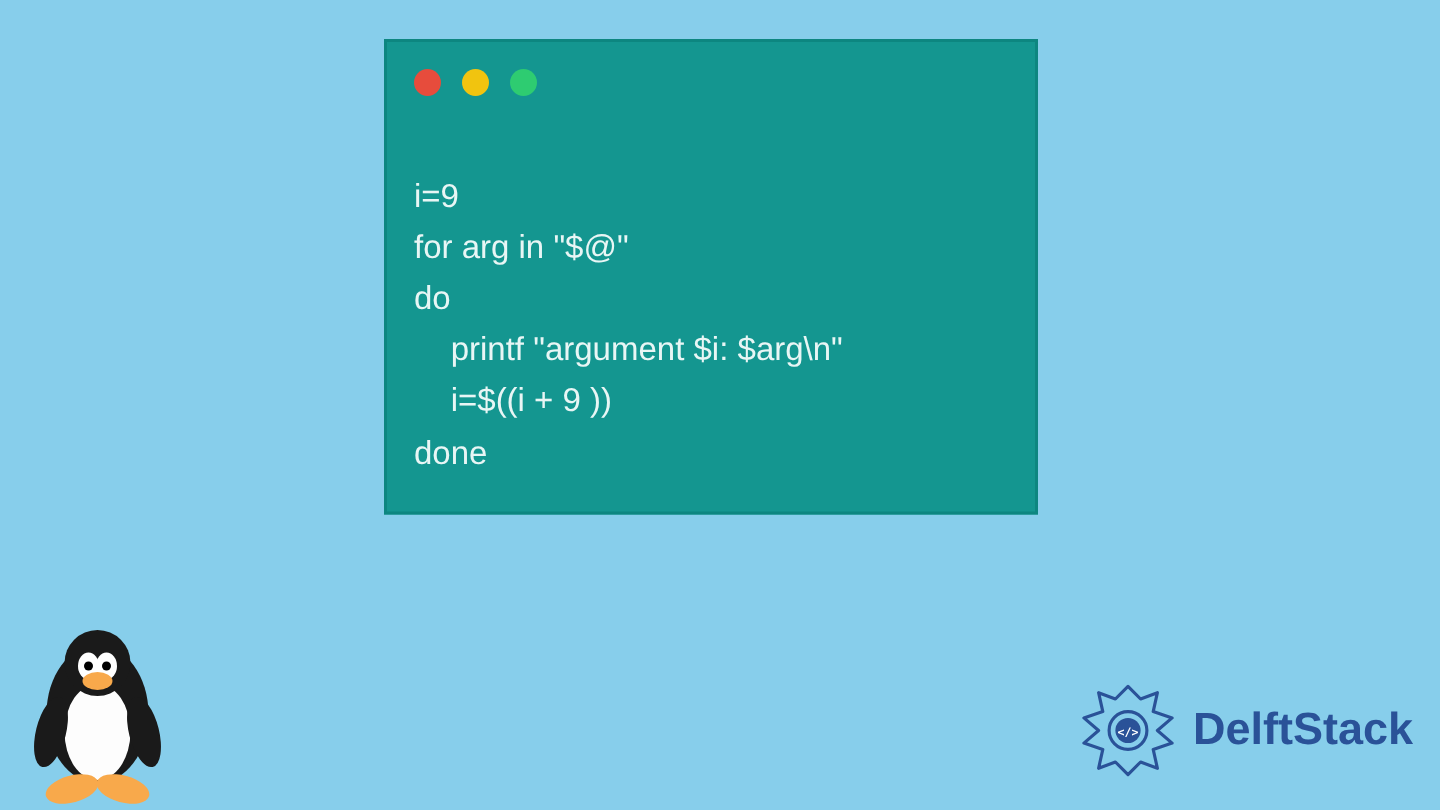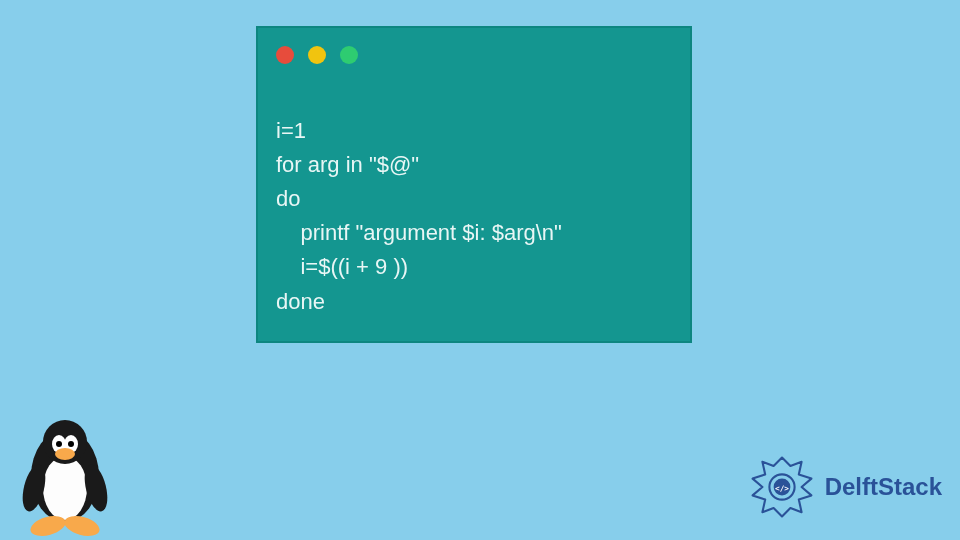--- a/index.html
+++ b/index.html
@@ -54,36 +54,36 @@
     display: flex;
     align-items: center;
     gap: 8px;
   }
   .brand-logo {
     width: 70px;
     height: 70px;
   }
   .brand-text {
     color: #2a5298;
-    font-size: 24px;
+    font-size: 30px;
     font-weight: 600;
     text-align: right;
   }
 </style>
 </head>
 <body>
 
 <div class="code-window">
   <div class="traffic-lights">
     <div class="dot red"></div>
     <div class="dot yellow"></div>
     <div class="dot green"></div>
   </div>
   <div class="code">
-<span>i=1</span>
+<span>i=9</span>
 <span>for arg in "$@"</span>
 <span>do</span>
 <span>    printf "argument $i: $arg\n"</span>
 <span>    i=$((i + 9 ))</span>
 <span>done</span></div>
 </div>
 
 <svg class="tux" viewBox="0 0 110 120">
 
   <ellipse cx="55" cy="60" rx="34" ry="46" fill="#1a1a1a"></ellipse>

